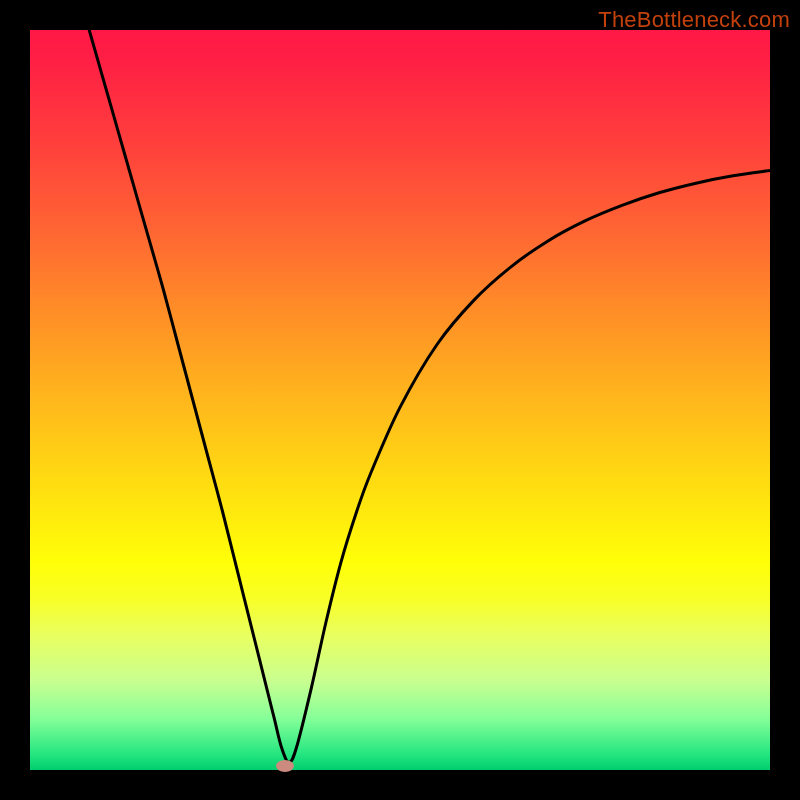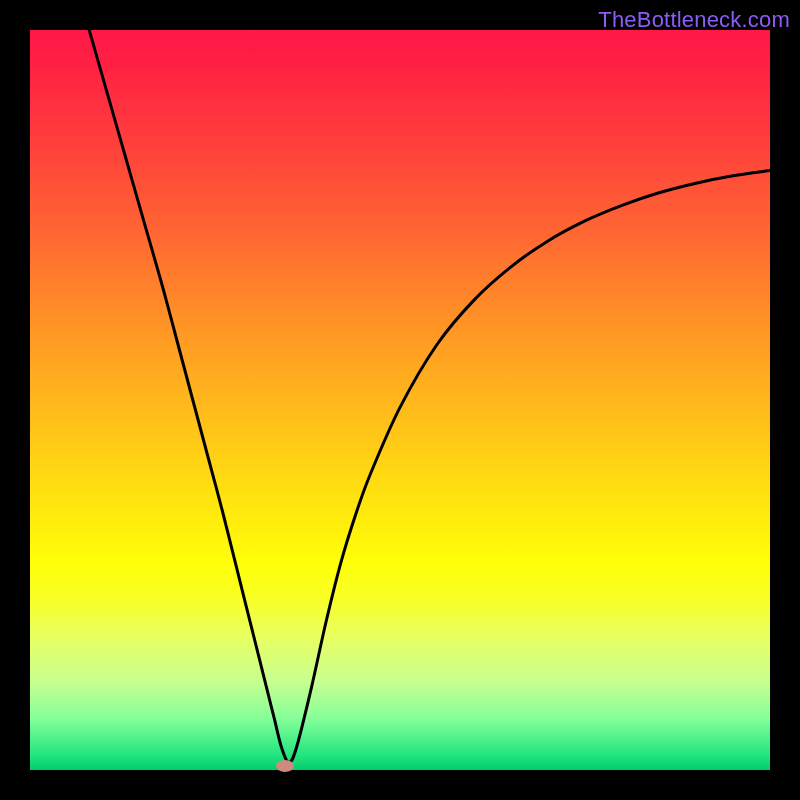--- a/index.html
+++ b/index.html
@@ -32,21 +32,21 @@
       #C8FF90 88%,
       #86FF99 93%,
       #22E57F 98%,
       #00CD6D 100%
     );
   }
   .watermark {
     position: absolute;
     top: 7px;
     right: 10px;
-    color: #8b5cf6;
+    color: #c2410c;
     font-size: 22px;
     font-weight: 400;
     letter-spacing: 0.2px;
     z-index: 10;
   }
   svg.curve {
     position: absolute;
     left: 0;
     top: 0;
     width: 740px;

